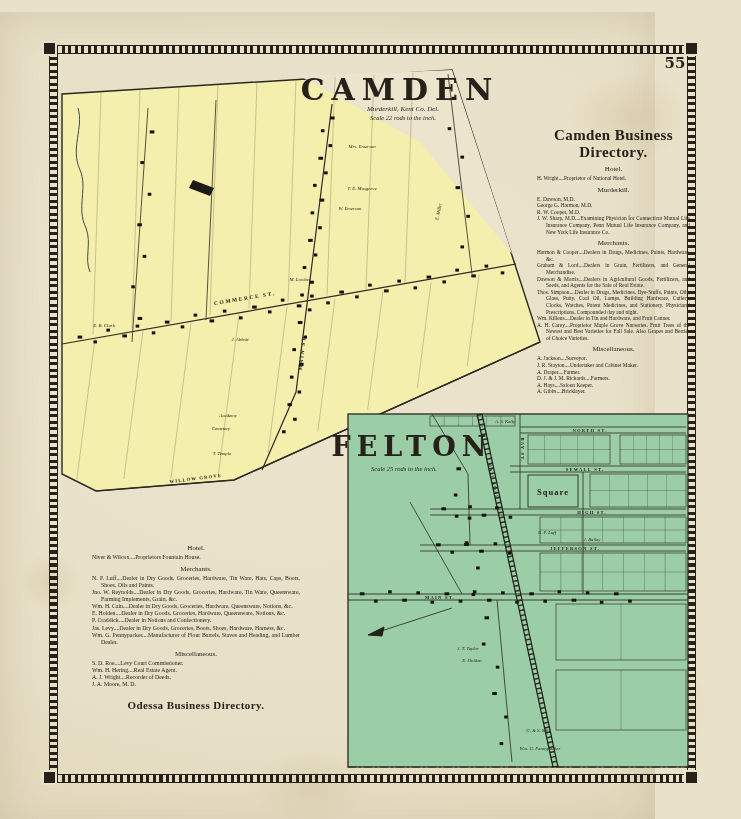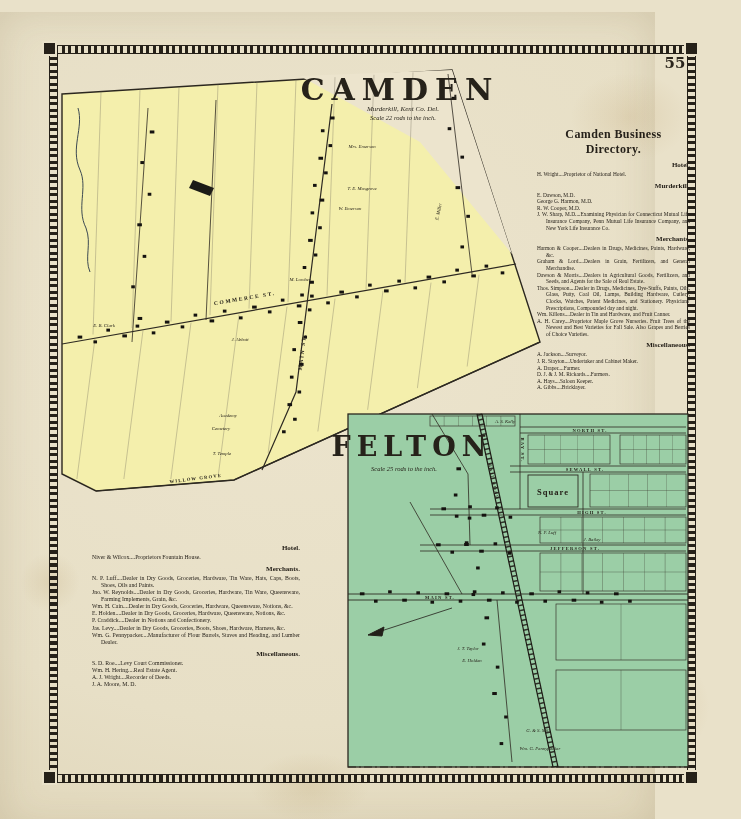--- a/index.html
+++ b/index.html
@@ -29,22 +29,22 @@
   
   svg text{fill:#26221a;}
   .mtitle{font-family:"DejaVu Serif",serif;font-weight:700;}
   .msub{font-style:italic;}
   .street{font-size:5.5px;letter-spacing:1.6px;font-weight:700;}
   .street-sm{font-size:4.6px;letter-spacing:1.2px;font-weight:700;}
   .plabel{font-size:4.8px;font-style:italic;}
   .msq{font-size:8.5px;font-weight:700;letter-spacing:1px;}
   
   .dir{position:absolute;color:#26211a;}
-  .dir .t{font-weight:700;text-align:center;font-size:12px;letter-spacing:.4px;margin-bottom:4px;}
-  .dir .sh{font-weight:700;text-align:right;font-size:7px;margin:4px 0 2px;}
+  .dir .t{font-weight:700;text-align:center;font-size:15px;letter-spacing:.4px;margin-bottom:4px;}
+  .dir .sh{font-weight:400;text-align:center;font-size:7px;margin:4px 0 2px;}
   .dir .e{font-size:5.4px;line-height:1.22;text-align:justify;padding-left:9px;text-indent:-9px;}
   .felton-dir .t{font-size:11.5px;}
   .felton-dir .e{font-size:5.8px;}
   .odessa-t{font-weight:700;text-align:center;font-size:11px;letter-spacing:.4px;margin-top:11px;}
 </style>
 </head>
 <body>
 
 <div class="page">
 
@@ -373,15 +373,16 @@
     <div class="e">Wm. H. Cain....Dealer in Dry Goods, Groceries, Hardware, Queensware, Notions, &amp;c.</div>
     <div class="e">E. Holden....Dealer in Dry Goods, Groceries, Hardware, Queensware, Notions, &amp;c.</div>
     <div class="e">P. Craddick....Dealer in Notions and Confectionery.</div>
     <div class="e">Jas. Levy....Dealer in Dry Goods, Groceries, Boots, Shoes, Hardware, Harness, &amp;c.</div>
     <div class="e">Wm. G. Pennypacker....Manufacturer of Flour Barrels, Staves and Heading, and Lumber Dealer.</div>
     <div class="sh">Miscellaneous.</div>
     <div class="e">S. D. Roe....Levy Court Commissioner.</div>
     <div class="e">Wm. H. Hering....Real Estate Agent.</div>
     <div class="e">A. J. Wright....Recorder of Deeds.</div>
     <div class="e">J. A. Moore, M. D.</div>
+    <div class="odessa-t">Odessa Business Directory.</div>
   </div>
 
 </div>
 
 </body></html>

